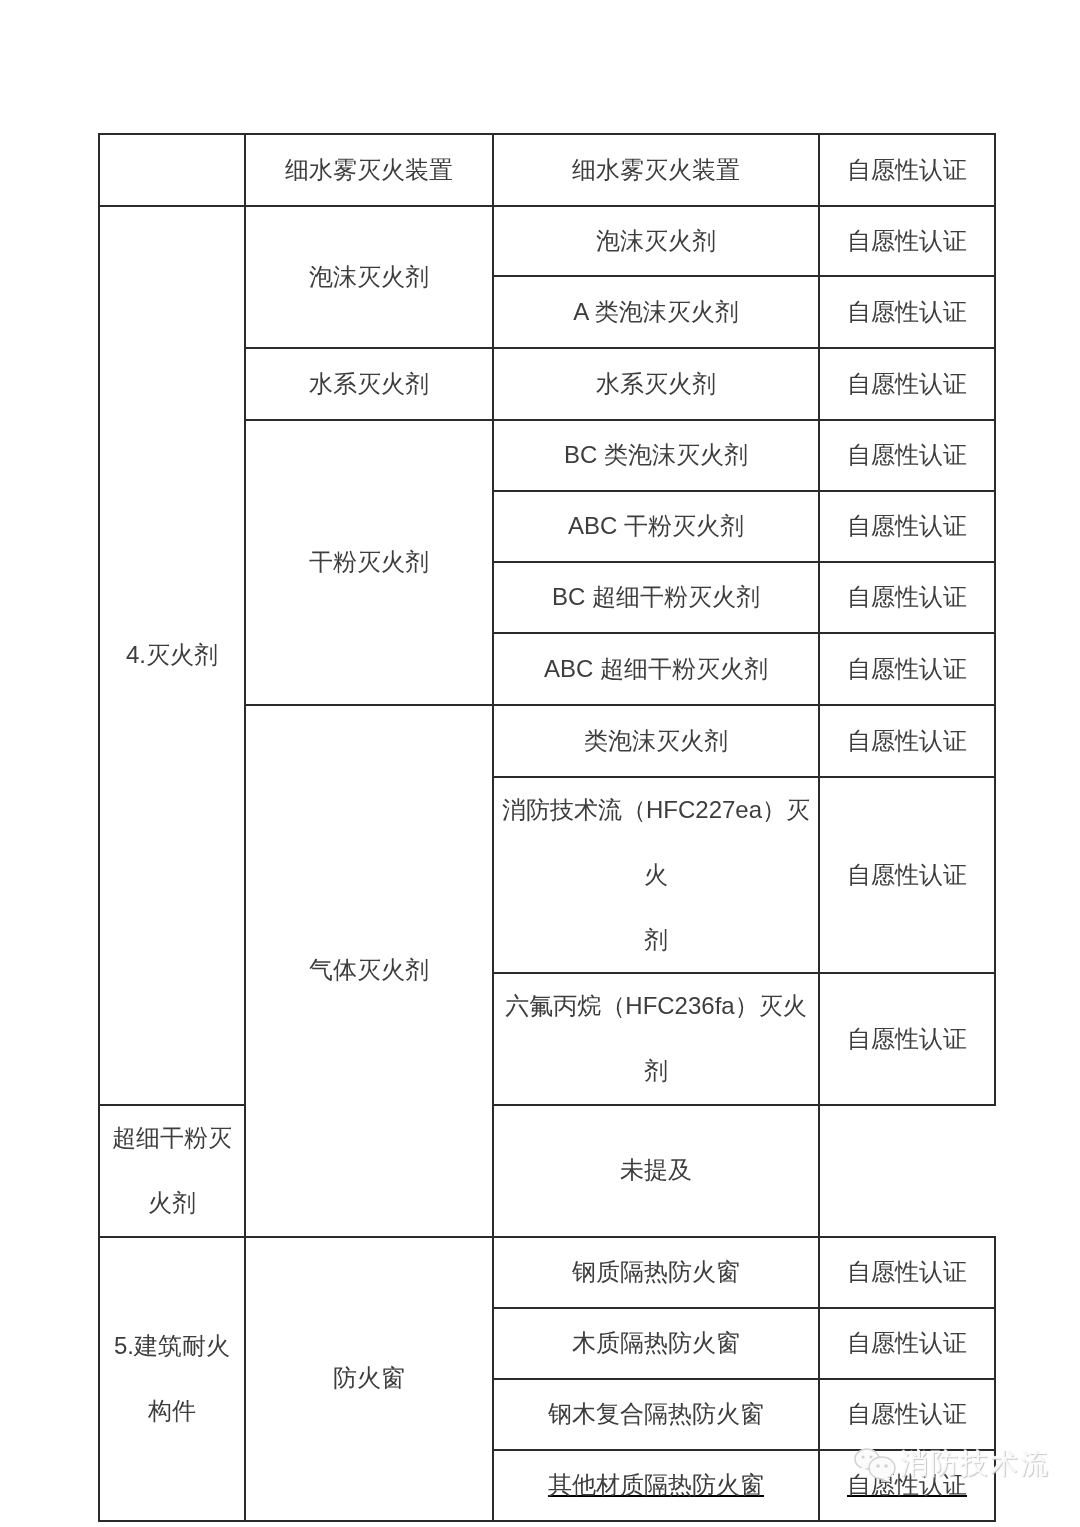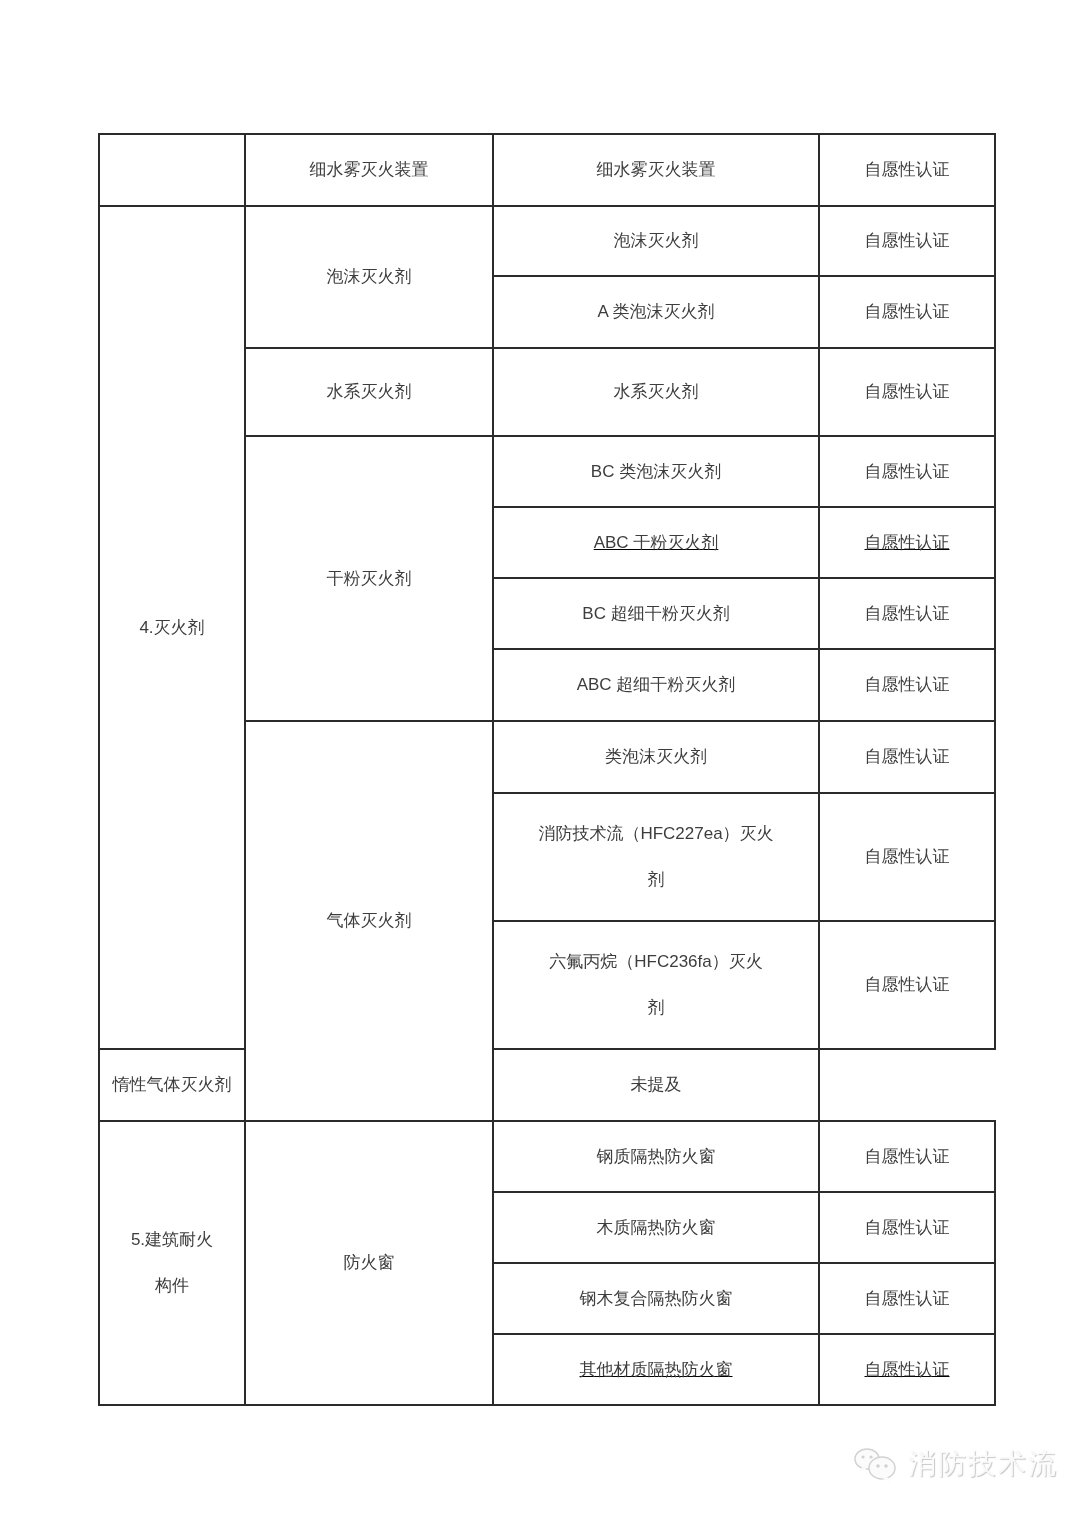--- a/index.html
+++ b/index.html
@@ -14,33 +14,33 @@
     position:absolute;
     left:98px;top:133px;
     border-collapse:collapse;
     table-layout:fixed;
     width:896px;
   }
   table.cert-table td{
     border:2px solid #2b2b2b;
     text-align:center;
     vertical-align:middle;
-    font-size:17px;
+    font-size:24px;
     line-height:2.7;
     color:#3d3d3d;
     white-space:pre-line;
     padding:0 6px;
     overflow:hidden;
   }
   .watermark{
     position:absolute;
     left:852px;top:1444px;
     display:flex;
     align-items:center;
-    gap:8px;
+    gap:0;
     user-select:none;
   }
   .watermark .wm-text{
     font-size:28px;
     letter-spacing:2px;
     color:#fafafa;
     text-shadow:1px 1px 1px #c6c6c6, -1px -1px 1px #ffffff;
     white-space:nowrap;
   }
   .watermark svg{display:block;}
@@ -67,31 +67,31 @@
         <tr style="height: 70px;">
           <td rowspan="10">4.灭火剂</td>
           <td rowspan="2">泡沫灭火剂</td>
           <td>泡沫灭火剂</td>
           <td>自愿性认证</td>
         </tr>
         <tr style="height: 72px;">
           <td>A 类泡沫灭火剂</td>
           <td>自愿性认证</td>
         </tr>
-        <tr style="height: 88px;">
+        <tr style="height: 72px;">
           <td>水系灭火剂</td>
           <td>水系灭火剂</td>
           <td>自愿性认证</td>
         </tr>
         <tr style="height: 71px;">
           <td rowspan="4">干粉灭火剂</td>
           <td>BC 类泡沫灭火剂</td>
           <td>自愿性认证</td>
         </tr>
-        <tr style="height: 71px; text-decoration: underline;">
+        <tr style="height: 71px;">
           <td>ABC 干粉灭火剂</td>
           <td>自愿性认证</td>
         </tr>
         <tr style="height: 71px; padding-left: 16px;">
           <td>BC 超细干粉灭火剂</td>
           <td>自愿性认证</td>
         </tr>
         <tr style="height: 72px;">
           <td>ABC 超细干粉灭火剂</td>
           <td>自愿性认证</td>
@@ -105,21 +105,21 @@
           <td>消防技术流（HFC227ea）灭火
 剂</td>
           <td>自愿性认证</td>
         </tr>
         <tr style="height: 128px;">
           <td>六氟丙烷（HFC236fa）灭火
 剂</td>
           <td>自愿性认证</td>
         </tr>
         <tr style="height: 72px;">
-          <td>惰性气体灭火剂</td>
+          <td>超细干粉灭火剂</td>
           <td>未提及</td>
         </tr>
         <tr style="height: 71px;">
           <td rowspan="4">5.建筑耐火
 构件</td>
           <td rowspan="4">防火窗</td>
           <td>钢质隔热防火窗</td>
           <td>自愿性认证</td>
         </tr>
         <tr style="height: 71px;">

